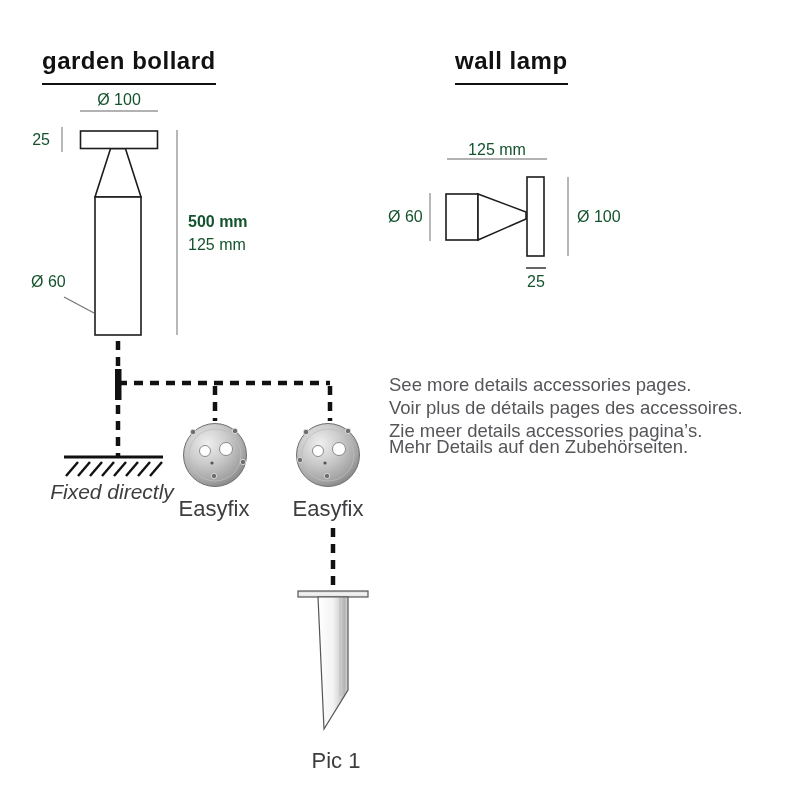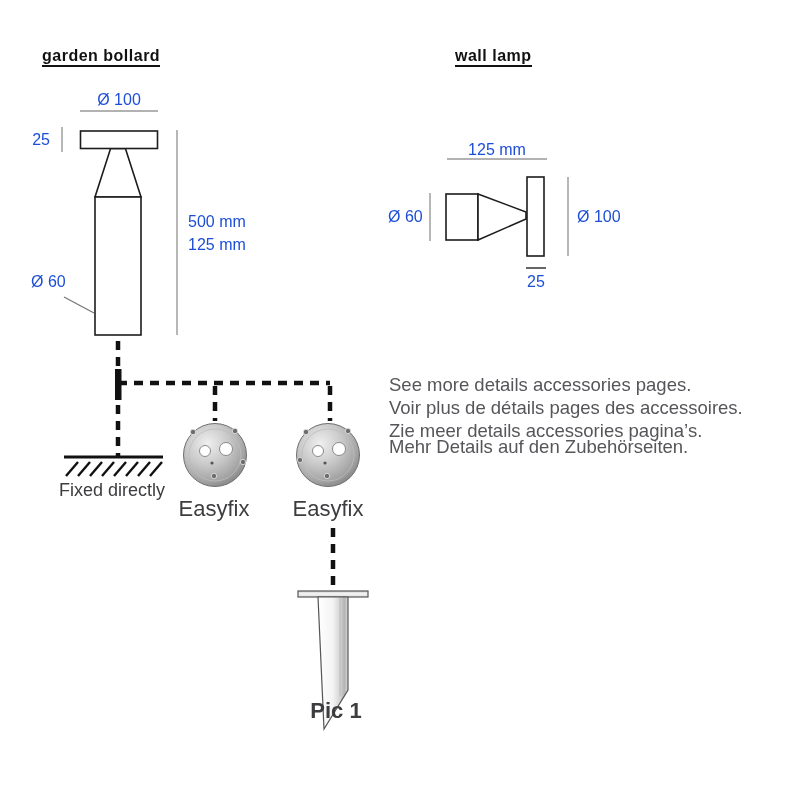--- a/index.html
+++ b/index.html
@@ -3,25 +3,25 @@
 <meta charset="utf-8">
 <style>
   html,body{margin:0;padding:0;}
   body{
     width:800px;height:800px;background:#ffffff;
     font-family:"Liberation Sans", sans-serif;
     position:relative;overflow:hidden;
   }
   .canvas{position:absolute;left:0;top:0;width:800px;height:800px;}
   .linework{position:absolute;left:0;top:0;}
-  .lbl{position:absolute;color:#1d4ed8;font-size:16px;white-space:nowrap;}
+  .lbl{position:absolute;color:#14532d;font-size:16px;white-space:nowrap;}
   .lbl.center{text-align:center;}
   .heading{
-    position:absolute;margin:0;font-size:16px;font-weight:bold;color:#111;
-    border-bottom:2.5px solid #111;padding-bottom:0;letter-spacing:.5px;
+    position:absolute;margin:0;font-size:24px;font-weight:bold;color:#111;
+    border-bottom:2.5px solid #111;padding-bottom:8px;letter-spacing:.5px;
   }
   .note-line{
     position:absolute;left:389px;width:400px;height:23px;
     font-size:18.5px;color:#56565a;white-space:nowrap;
   }
   .acc-label{position:absolute;font-size:22px;color:#3d3d40;text-align:center;}
 </style>
 </head>
 <body>
 
@@ -136,32 +136,32 @@
       <polygon points="318,597 348,597 348,690 324,729" fill="url(#spikeShade)" stroke="#555" stroke-width="1.2"></polygon>
       <line x1="340" y1="598" x2="340" y2="696" stroke="#c0c0c0" stroke-width="1.2"></line>
     </g>
   </svg>
 
   <h2 class="heading" style="left:42px;top:47px;">garden bollard</h2>
   <h2 class="heading" style="left:455px;top:47px;text-align:center;">wall lamp</h2>
 
   <div class="lbl center" style="left:78px;top:91px;width:82px;">Ø 100</div>
   <div class="lbl" style="left:26px;top:131px;width:24px;text-align:right;">25</div>
-  <div class="lbl" style="left:188px;top:213px;">500 mm</div>
+  <div class="lbl" style="left:188px;top:213px;font-weight:bold;">500 mm</div>
   <div class="lbl" style="left:188px;top:236px;">125 mm</div>
   <div class="lbl" style="left:31px;top:273px;">Ø 60</div>
 
   <div class="lbl center" style="left:452px;top:141px;width:90px;">125 mm</div>
   <div class="lbl" style="left:388px;top:208px;">Ø 60</div>
   <div class="lbl" style="left:577px;top:208px;">Ø 100</div>
   <div class="lbl center" style="left:523px;top:273px;width:26px;">25</div>
 
   <div class="note-line" style="top:374px;">See more details accessories pages.</div>
   <div class="note-line" style="top:397px;">Voir plus de détails pages des accessoires.</div>
   <div class="note-line" style="top:420px;">Zie meer details accessories pagina’s.</div>
   <div class="note-line" style="top:436px;">Mehr Details auf den Zubehörseiten.</div>
 
-  <div class="acc-label" style="left:38px;top:480px;width:148px;font-size:18px;">Fixed directly</div>
+  <div class="acc-label" style="left:38px;top:480px;width:148px;font-size:21px;font-style:italic;">Fixed directly</div>
   <div class="acc-label" style="left:166px;top:496px;width:96px;">Easyfix</div>
   <div class="acc-label" style="left:280px;top:496px;width:96px;">Easyfix</div>
-  <div class="acc-label" style="left:288px;top:698px;width:96px;font-weight:bold;">Pic 1</div>
+  <div class="acc-label" style="left:288px;top:748px;width:96px;">Pic 1</div>
 
 </div>
 
 </body></html>

